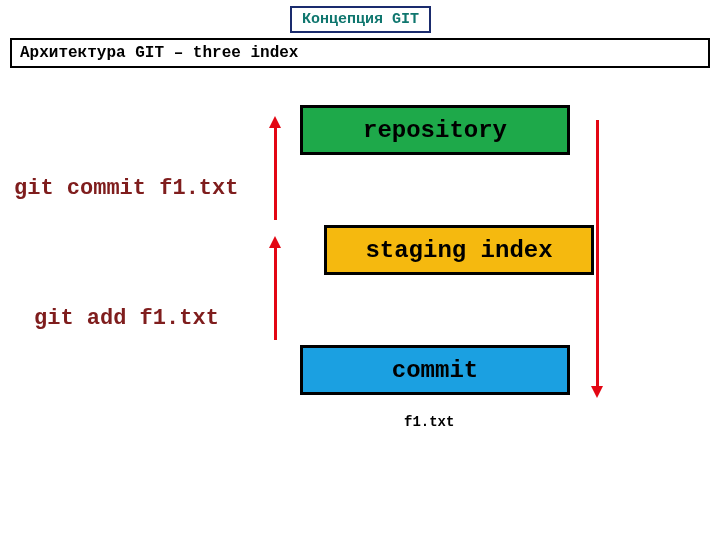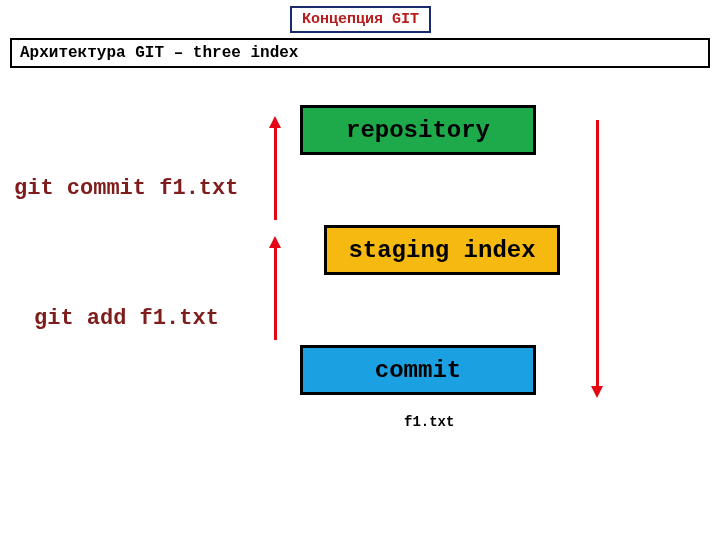--- a/index.html
+++ b/index.html
@@ -9,40 +9,40 @@
     height: 540px;
     background: #ffffff;
     font-family: "Courier New", Courier, monospace;
     position: relative;
   }
   .title-box {
     position: absolute;
     top: 6px;
     left: 290px;
     border: 2px solid #1a2b6d;
-    color: #b91c1c;
+    color: #0f766e;
     font-weight: bold;
     font-size: 15px;
     padding: 3px 10px;
     background: #fff;
   }
   .subtitle-bar {
     position: absolute;
     top: 38px;
     left: 10px;
     right: 10px;
     border: 2px solid #000;
     font-size: 16px;
     font-weight: bold;
     padding: 4px 8px;
     background: #fff;
   }
   .box {
     position: absolute;
-    width: 236px;
+    width: 270px;
     height: 50px;
     border: 3px solid #000;
     display: flex;
     align-items: center;
     justify-content: center;
     font-size: 24px;
     font-weight: bold;
   }
   .box-repo   { top: 105px; left: 300px; background: #1ea94a; }
   .box-stage  { top: 225px; left: 300px; background: #f5b90f; margin-left: 24px; }

